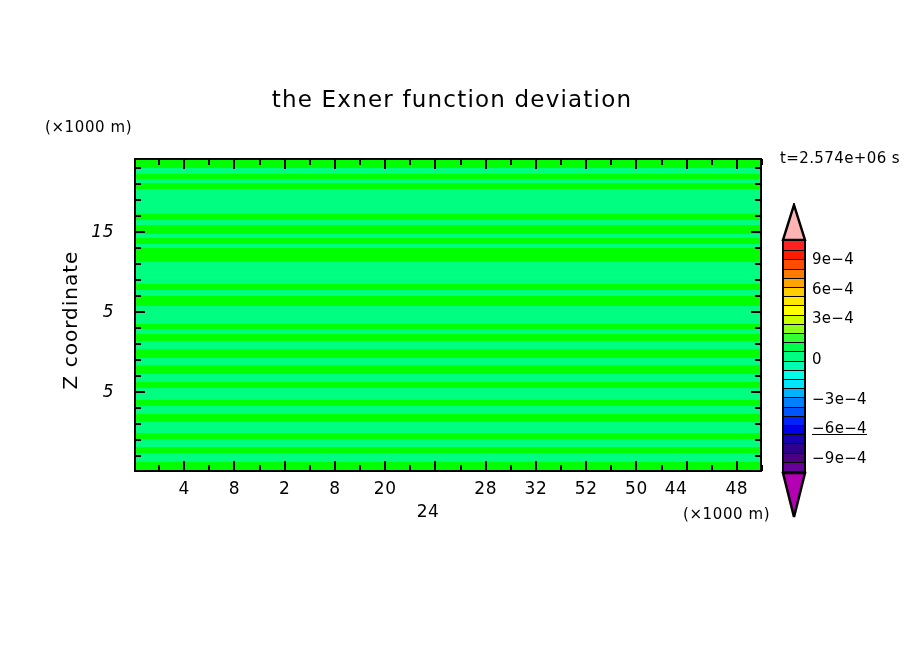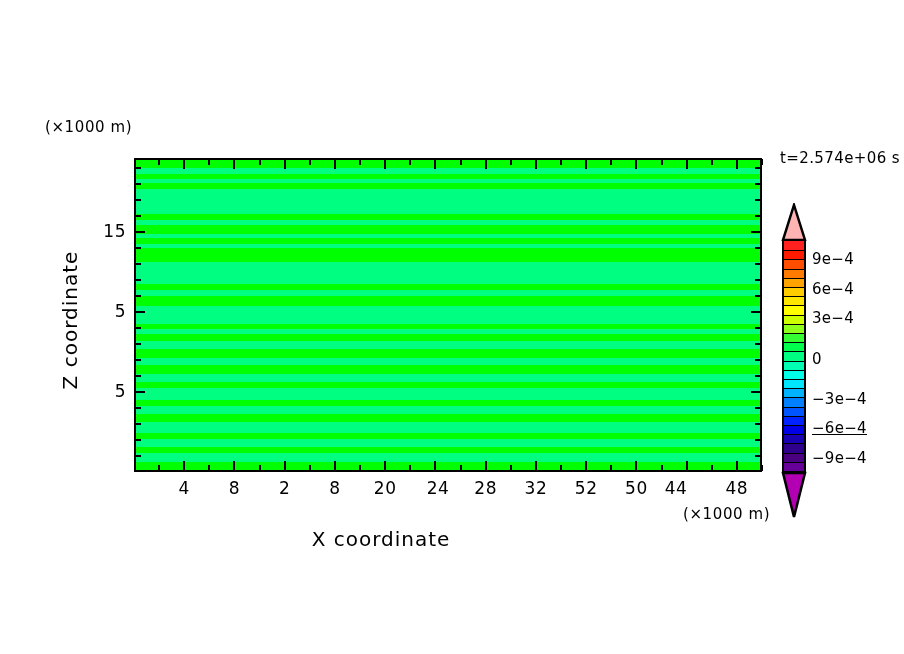--- a/index.html
+++ b/index.html
@@ -128,25 +128,26 @@
   .xticklabel {
     position: absolute;
     top: 478px;
     font-size: 17px;
     text-align: center;
     width: 40px;
     letter-spacing: 0.5px;
   }
   .yticklabel {
     position: absolute;
-    left: 92px;
+    left: 80px;
     width: 34px;
     text-align: right;
     font-size: 17px;
     letter-spacing: 0.5px;
+    font-style: italic;
   }
 
   
   #colorbar {
     position: absolute;
     left: 782px;
     top: 239px;
     width: 24px;
     height: 234px;
     border: 2px solid #000;
@@ -185,27 +186,27 @@
     font-size: 15px;
     letter-spacing: 0.3px;
     white-space: pre;
   }
 </style>
 </head>
 <body>
 
 <div class="fig">
 
+  <div id="plot-title">the Exner function deviation</div>
 
   <div id="y-unit-label">(×1000 m)</div>
   <div id="x-unit-label">(×1000 m)</div>
   <div id="time-label">t=2.574e+06 s</div>
 
   <div id="y-axis-title">Z coordinate</div>
-  <div id="x-axis-title">X coordinate</div>
 
   <div id="plot-frame">
     <div id="contour-field">
         <div class="band" style="top: 0px; height: 8.35px; background: rgb(0, 255, 0);"></div>
         <div class="band" style="top: 7.75px; height: 6.8px; background: rgb(0, 255, 128);"></div>
         <div class="band" style="top: 13.95px; height: 5.25px; background: rgb(0, 255, 0);"></div>
         <div class="band" style="top: 18.6px; height: 5.25px; background: rgb(0, 255, 128);"></div>
         <div class="band" style="top: 23.25px; height: 6.8px; background: rgb(0, 255, 0);"></div>
         <div class="band" style="top: 29.45px; height: 25.4px; background: rgb(0, 255, 128);"></div>
         <div class="band" style="top: 54.25px; height: 6.8px; background: rgb(0, 255, 0);"></div>
@@ -333,21 +334,21 @@
       <div class="tick-y minor" style="left: 755px; top: 182.633px;"></div>
       <div class="tick-y minor" style="left: 135px; top: 166.612px;"></div>
       <div class="tick-y minor" style="left: 755px; top: 166.612px;"></div>
     </div>
   <div id="x-ticklabels">
       <div class="xticklabel" style="left: 164.24px;">4</div>
       <div class="xticklabel" style="left: 214.48px;">8</div>
       <div class="xticklabel" style="left: 264.72px;">2</div>
       <div class="xticklabel" style="left: 314.96px;">8</div>
       <div class="xticklabel" style="left: 365.2px;">20</div>
-      <div class="xticklabel" style="left: 418px;">24</div>
+      <div class="xticklabel" style="left: 408px; margin-top: 23px;">24</div>
       <div class="xticklabel" style="left: 465.68px;">28</div>
       <div class="xticklabel" style="left: 515.92px;">32</div>
       <div class="xticklabel" style="left: 566.16px;">52</div>
       <div class="xticklabel" style="left: 616.4px;">50</div>
       <div class="xticklabel" style="left: 656px;">44</div>
       <div class="xticklabel" style="left: 716.88px;">48</div>
     </div>
   <div id="y-ticklabels">
       <div class="yticklabel" style="top: 380.898px;">5</div>
       <div class="yticklabel" style="top: 300.796px;">5</div>

